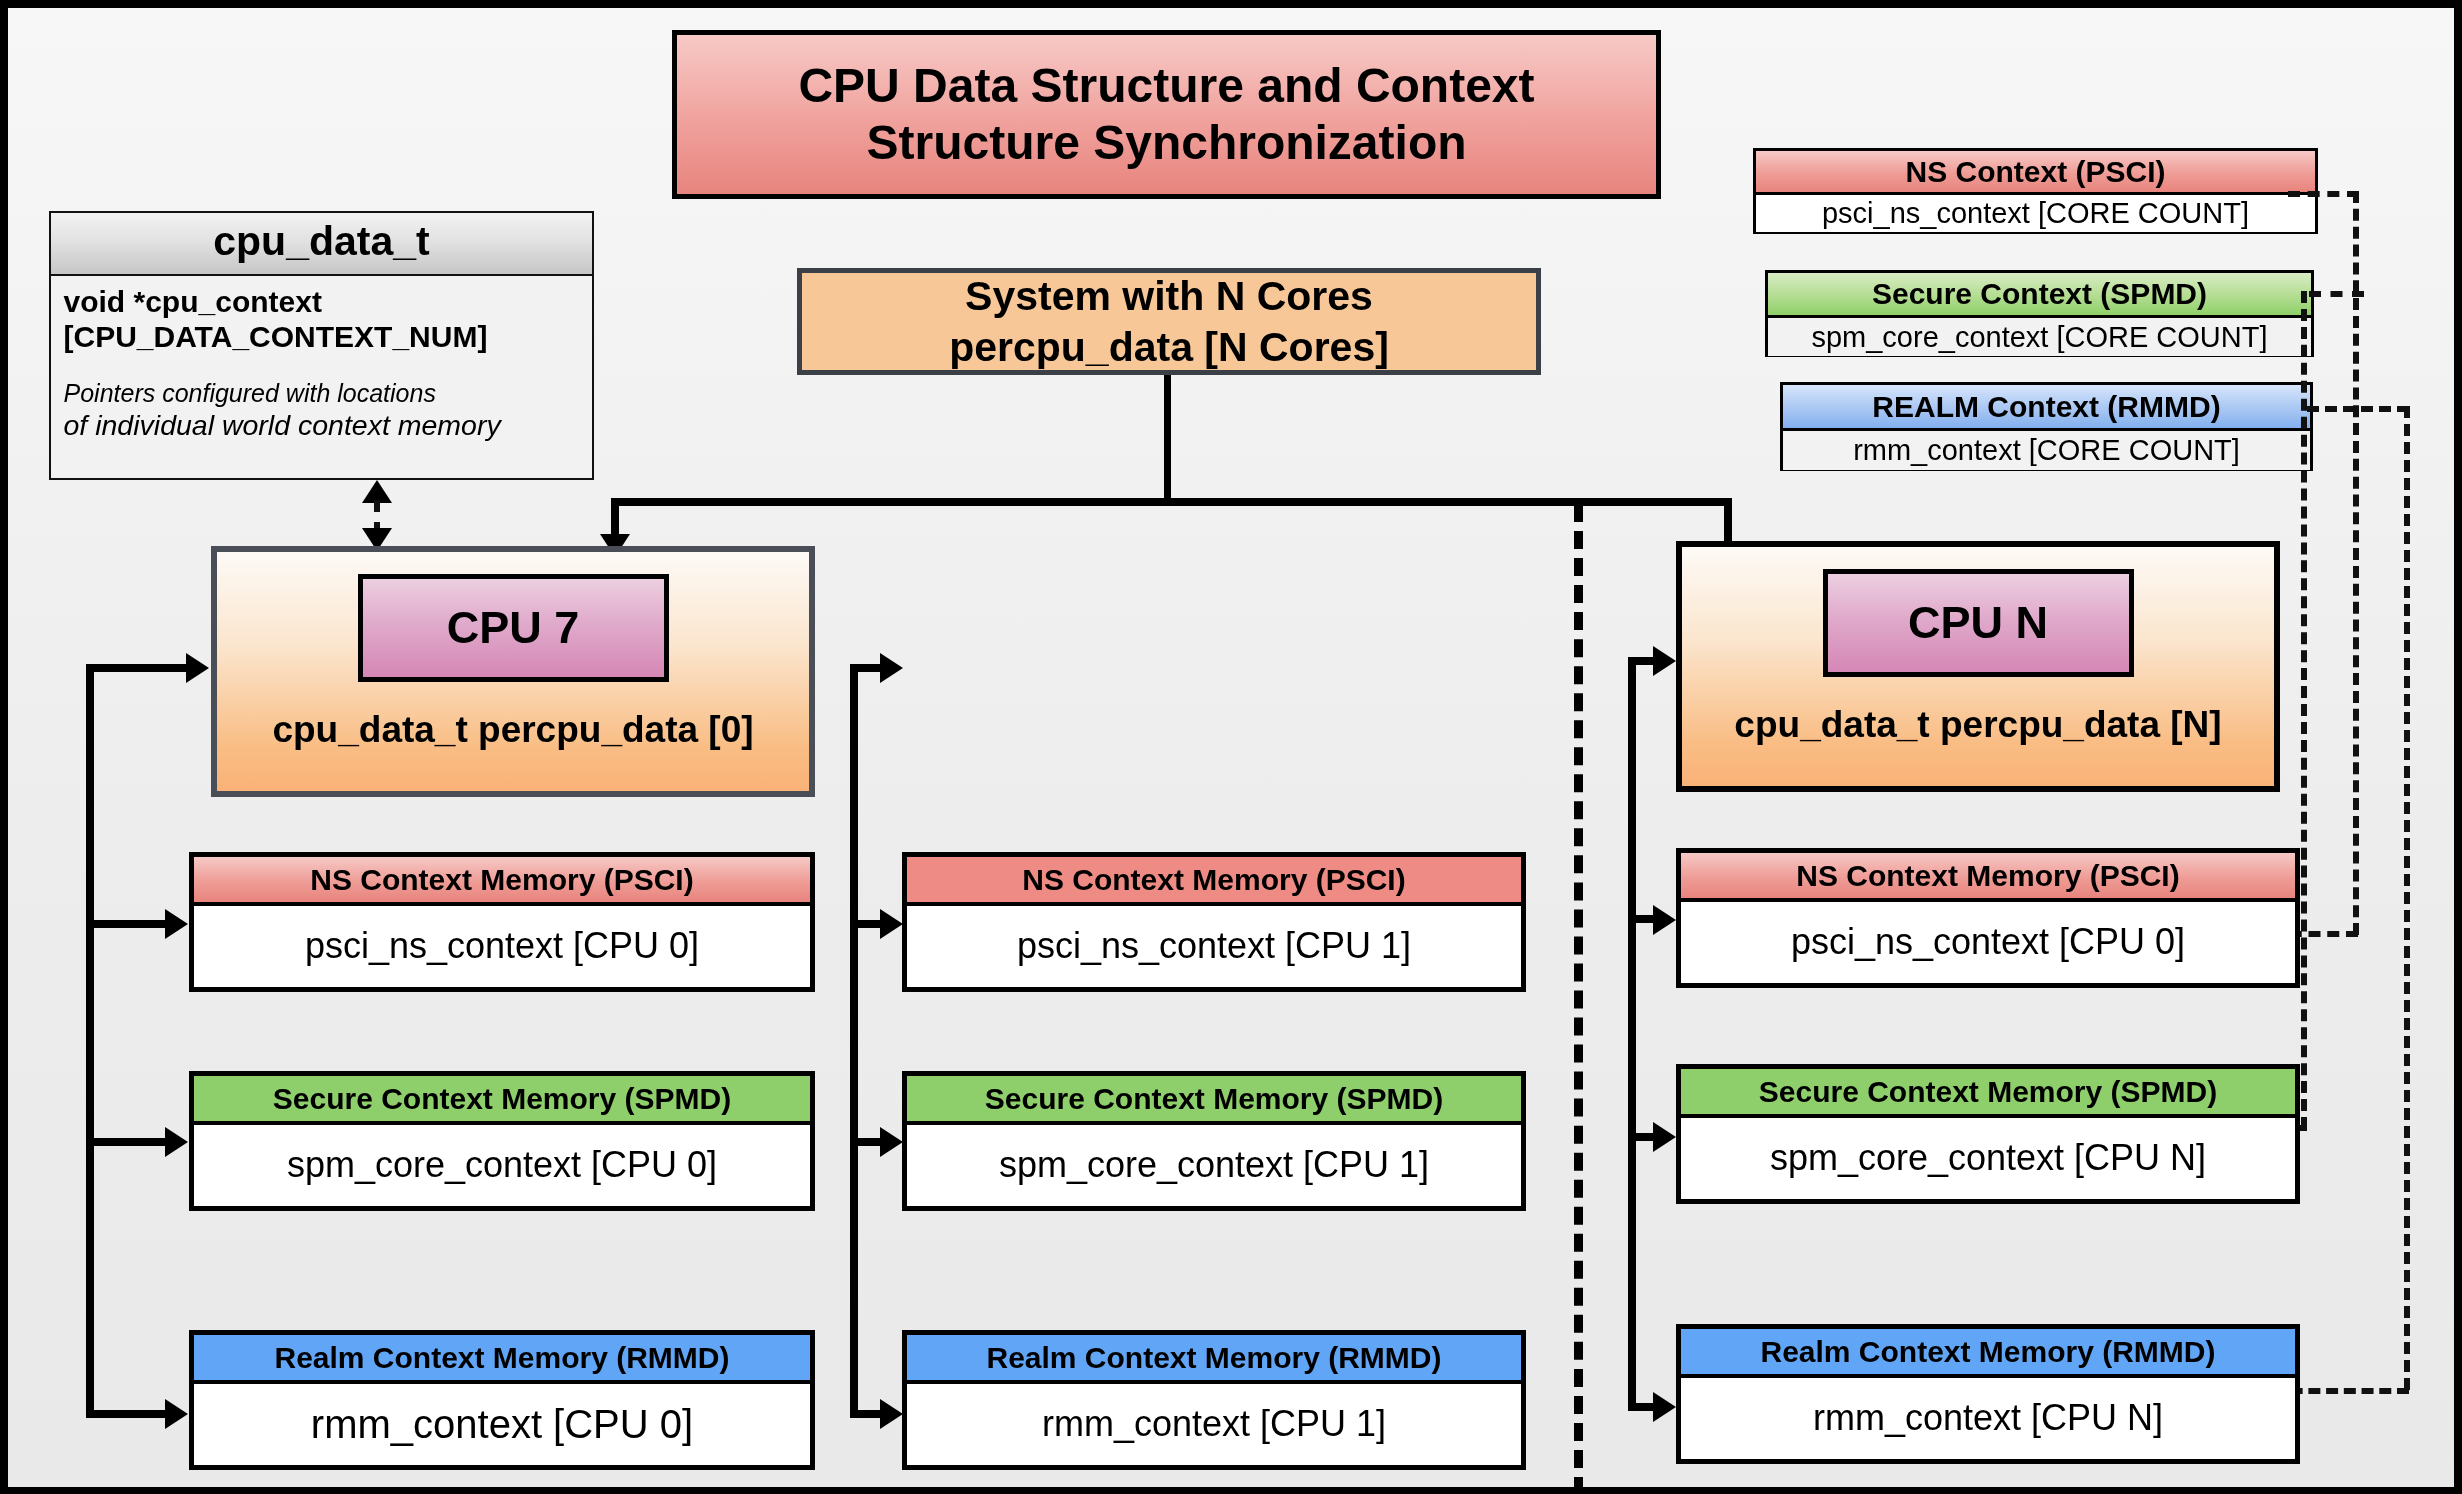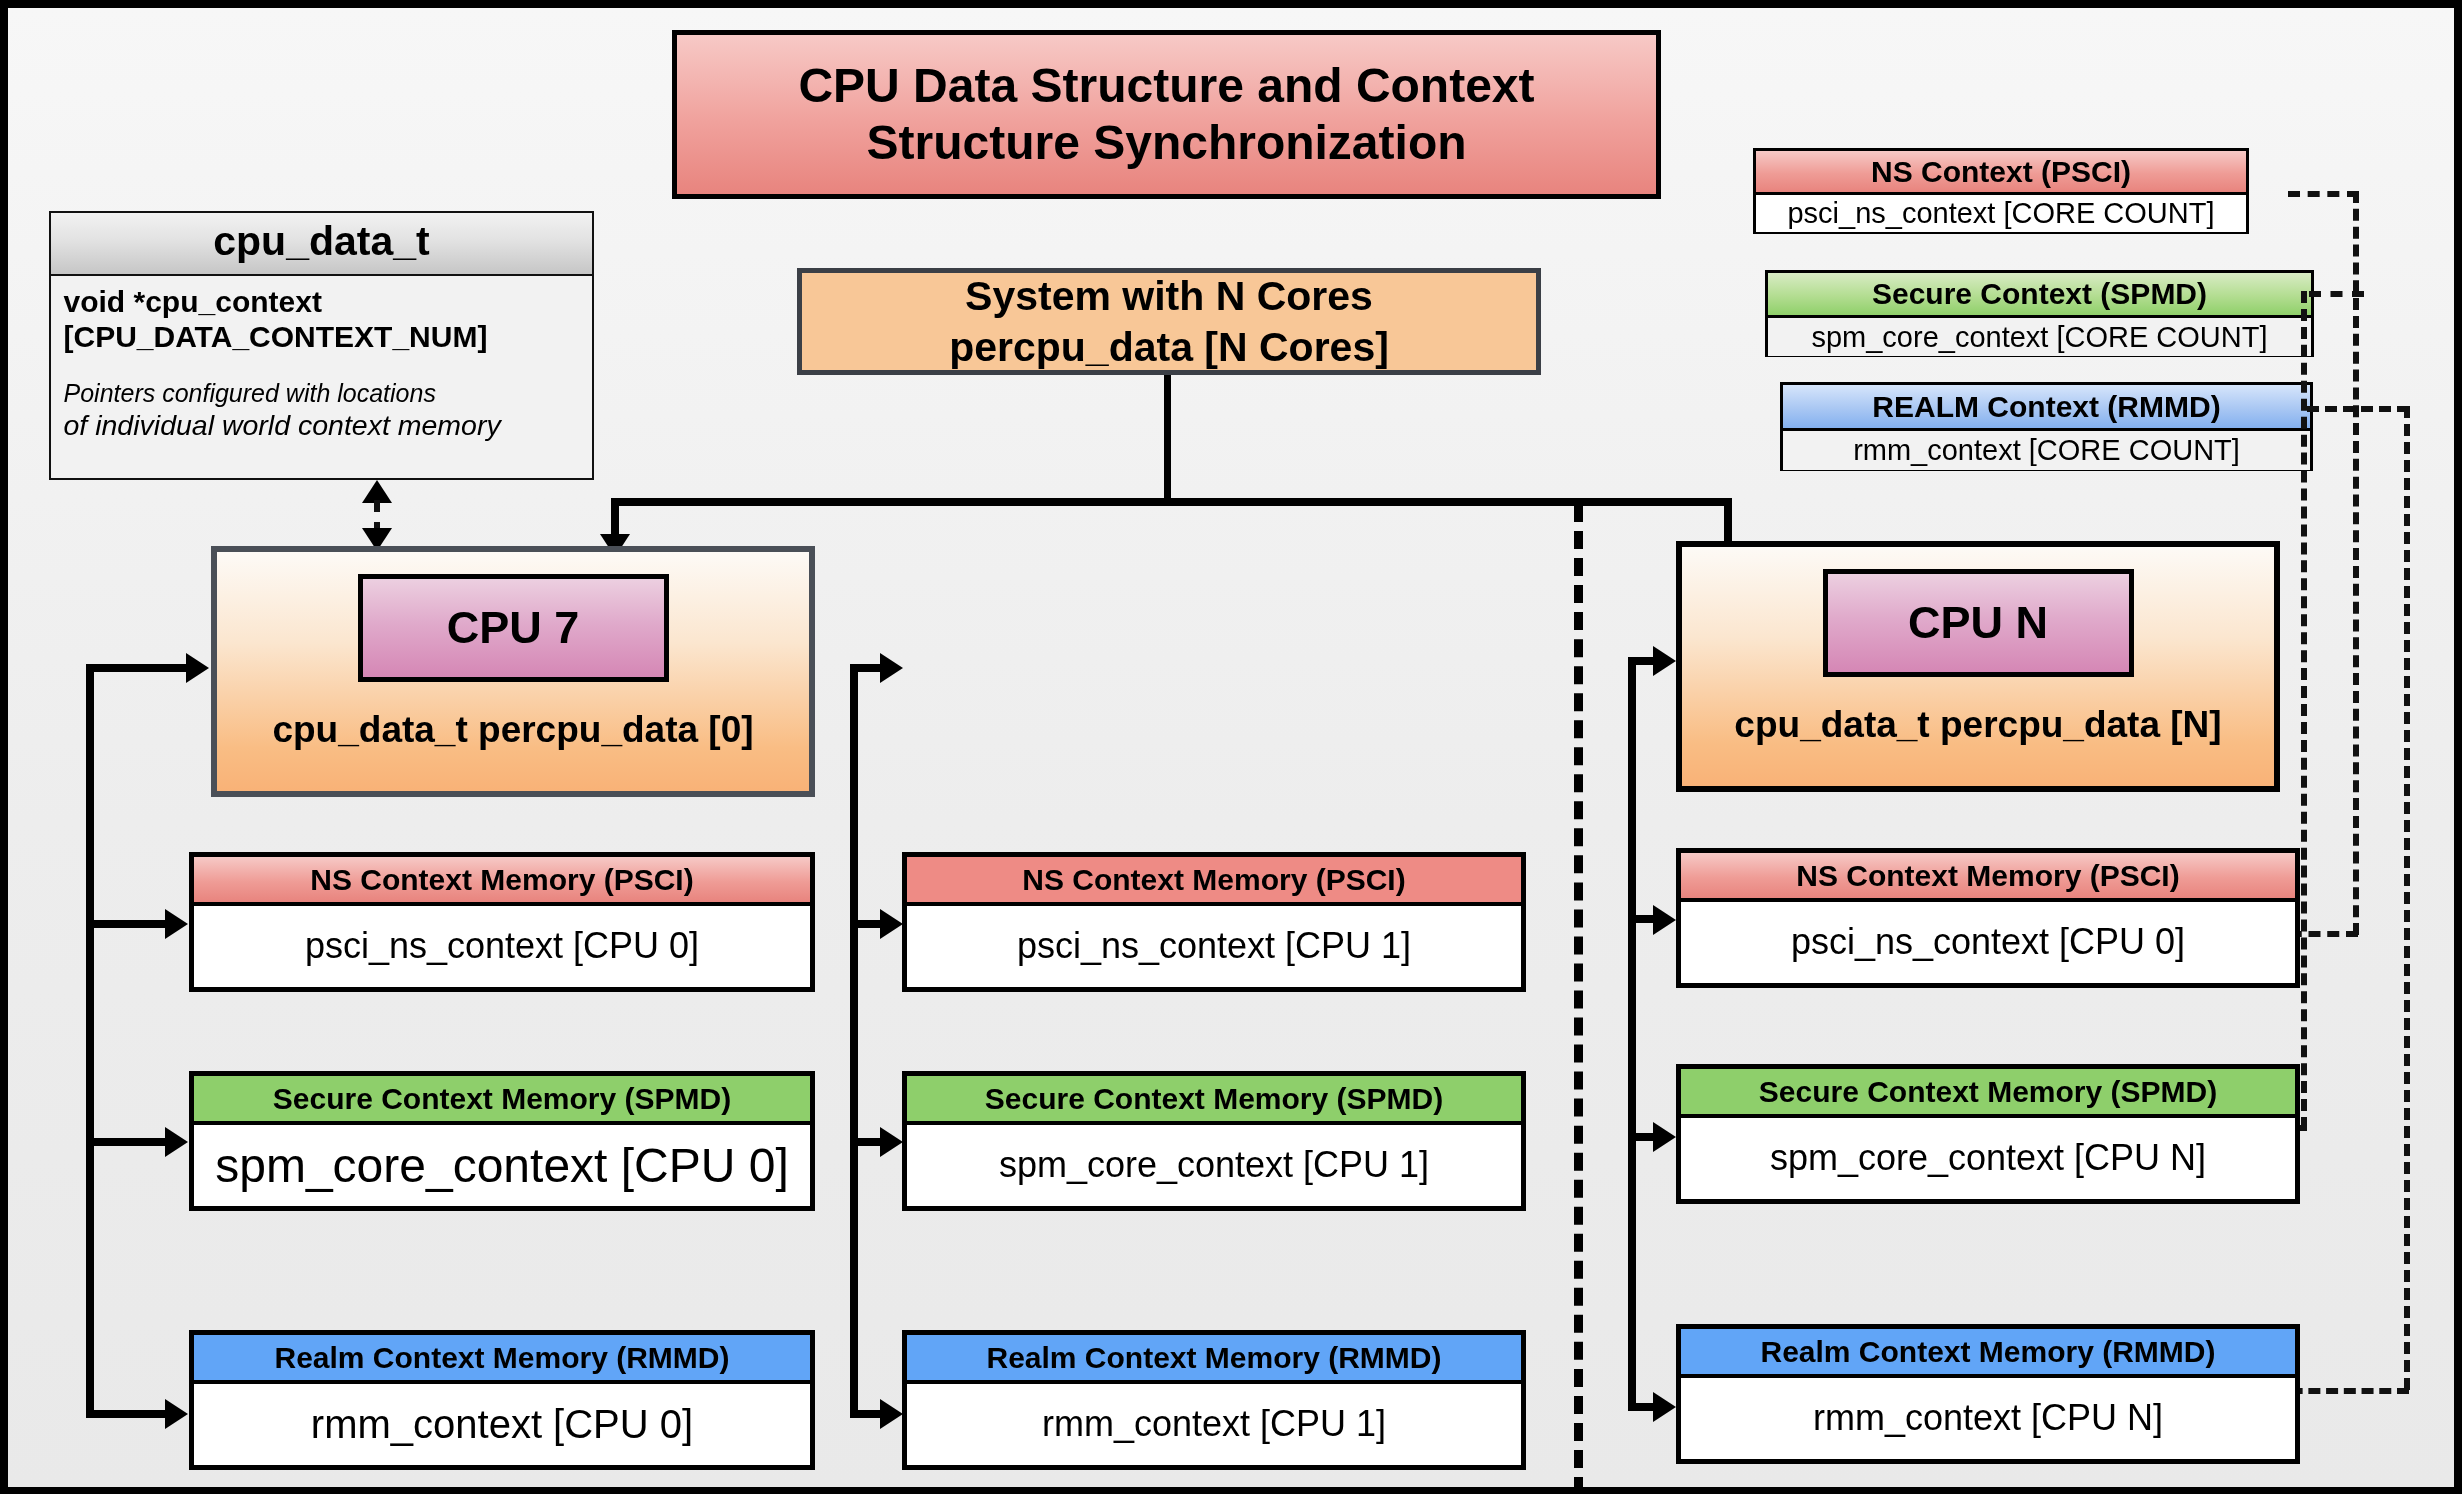--- a/index.html
+++ b/index.html
@@ -136,21 +136,21 @@
       <div>percpu_data [N Cores]</div>
     </div>
   </div>
 
   <div class="abs line-v" style="left:1156px;top:367px;width:7.1px;height:127px;"></div>
   <div class="abs line-h" style="left:603px;top:490px;width:1120px;height:8px;"></div>
   <div class="abs line-v" style="left:603px;top:490px;width:8px;height:43px;"></div>
   <div class="abs arrow-d" style="left:592px;top:526px;"></div>
   <div class="abs line-v" style="left:1716px;top:490px;width:8px;height:59px;"></div>
 
-  <div class="abs ctx legend" style="left:1745px;top:140px;width:496px;height:86px;">
+  <div class="abs ctx legend" style="left:1745px;top:140px;width:565px;height:86px;">
     <div class="ctx-hdr hdr-ns-grad" style="height:41px;font-size:30px;">NS Context  (PSCI)</div>
     <div class="ctx-val" style="height:37px;font-size:29px;">psci_ns_context [CORE COUNT]</div>
   </div>
 
   <div class="abs ctx legend" style="left:1757px;top:262px;width:549px;height:87px;">
     <div class="ctx-hdr hdr-sec-grad" style="height:42px;font-size:30px;">Secure Context (SPMD)</div>
     <div class="ctx-val" style="height:38px;font-size:29px;background:#f2f2f2;">spm_core_context [CORE COUNT]</div>
   </div>
 
   <div class="abs ctx legend" style="left:1772px;top:374px;width:533px;height:89px;">
@@ -177,21 +177,21 @@
     <div class="cpu-sub" style="margin-top:27px;font-size:37px;">cpu_data_t percpu_data [0]</div>
   </div>
 
   <div class="abs ctx" style="left:181px;top:844px;width:626px;height:140px;">
     <div class="ctx-hdr hdr-ns-grad" style="height:45px;font-size:30px;">NS Context Memory (PSCI)</div>
     <div class="ctx-val" style="height:80px;font-size:36px;">psci_ns_context [CPU 0]</div>
   </div>
 
   <div class="abs ctx" style="left:181px;top:1063px;width:626px;height:140px;">
     <div class="ctx-hdr hdr-sec-solid" style="height:45px;font-size:30px;">Secure Context Memory (SPMD)</div>
-    <div class="ctx-val" style="height:80px;font-size:48px;">spm_core_context [CPU 0]</div>
+    <div class="ctx-val" style="height:80px;font-size:36px;">spm_core_context [CPU 0]</div>
   </div>
 
   <div class="abs ctx" style="left:181px;top:1322px;width:626px;height:140px;">
     <div class="ctx-hdr hdr-realm-solid" style="height:45px;font-size:30px;">Realm Context Memory (RMMD)</div>
     <div class="ctx-val" style="height:80px;font-size:40px;">rmm_context [CPU 0]</div>
   </div>
 
   <div class="abs line-v" style="left:78px;top:656px;width:8px;height:754px;"></div>
   <div class="abs line-h" style="left:78px;top:656px;width:111px;height:8px;"></div>
   <div class="abs arrow-r" style="left:178px;top:645px;"></div>

